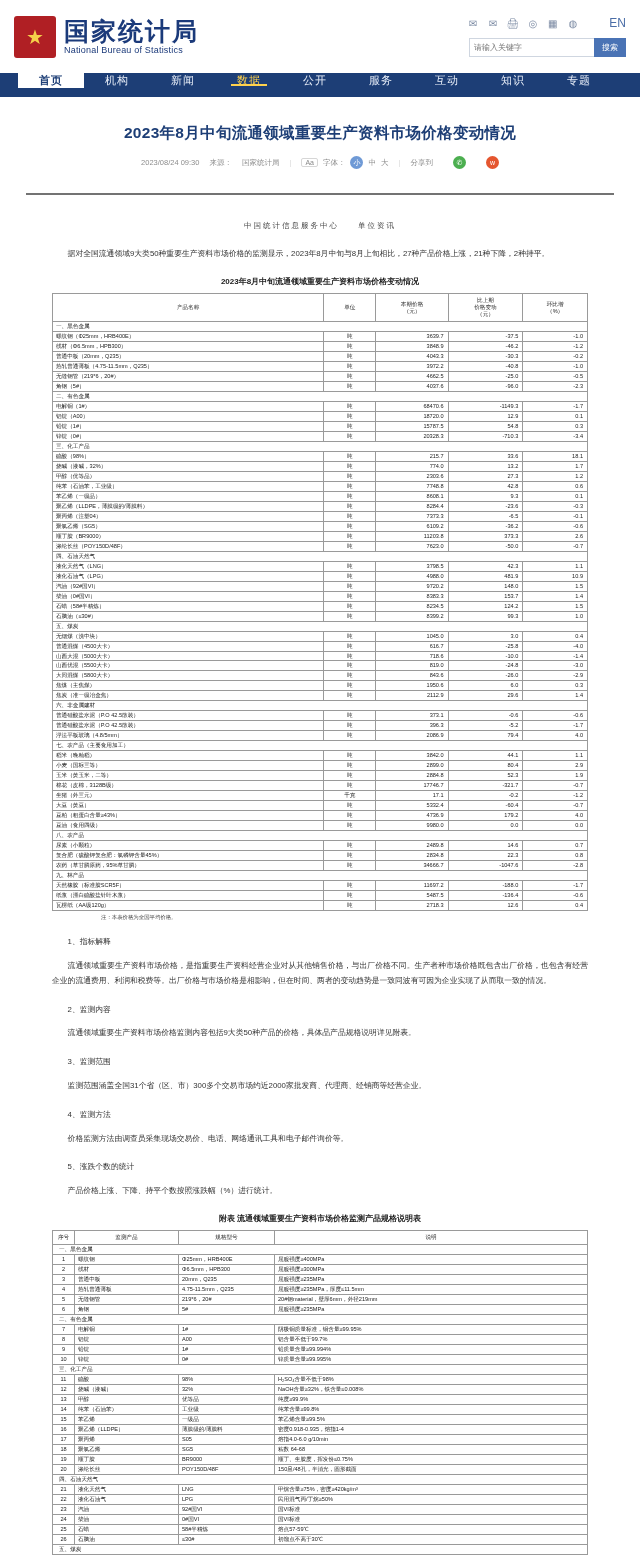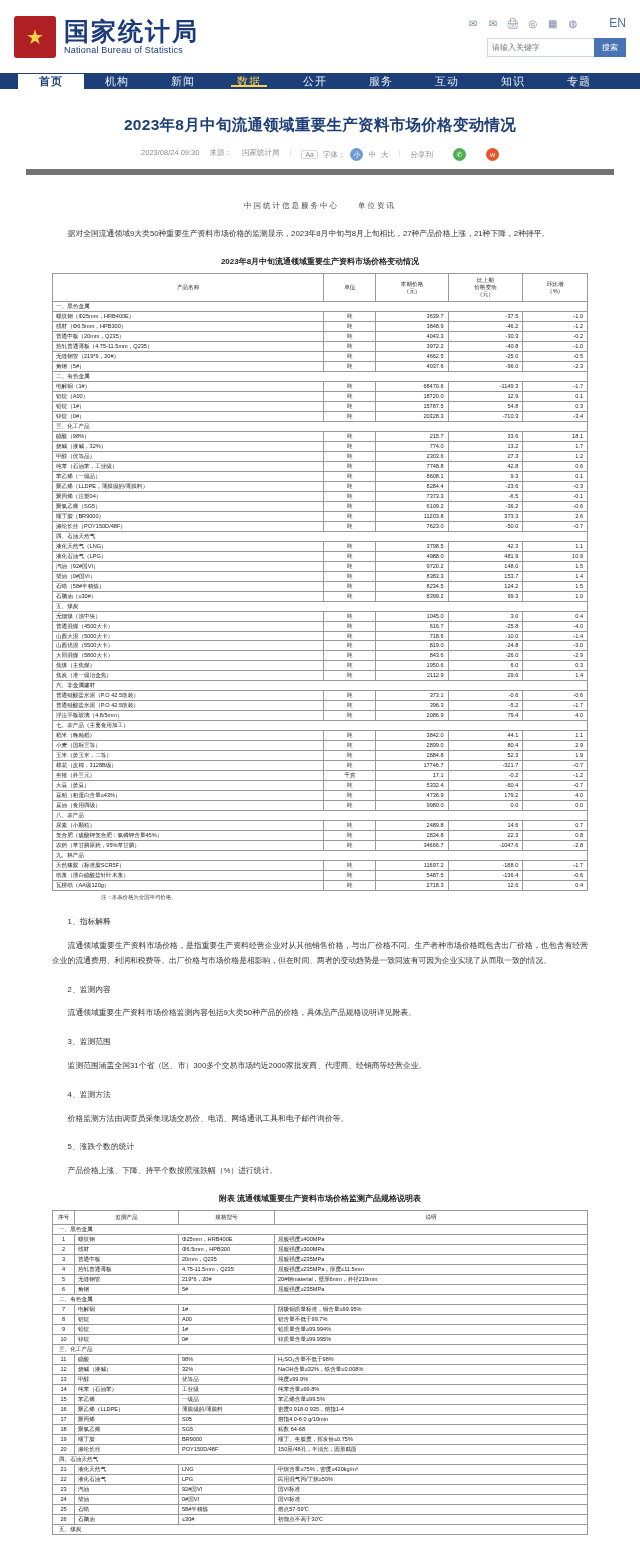--- a/index.html
+++ b/index.html
@@ -42,32 +42,32 @@
   }
   .header-right { display:flex; flex-direction:column; align-items:flex-end; gap:8px; }
   .icon-row { display:flex; align-items:center; gap:7px; color:#6b7c99; font-size:10px; }
   .icon-row .ic {
     width:13px; height:13px; display:inline-flex; align-items:center; justify-content:center;
     color:#7b8aa3;
   }
   .icon-row .en-link { font-size:12px; color:#4a6da7;margin-left:23px; }
   .search-wrap { display:flex; align-items:stretch; }
   .search-input {
-    width:107px; height:19px; border:1px solid #cfd6e0; border-right:none;
+    width:125px; height:19px; border:1px solid #cfd6e0; border-right:none;
     font-size:8px; color:#aaa; padding:0 4px; background:#fff;
     outline:none;
   }
   .search-btn {
     width:32px; height:19px; background:#4a73b5; color:#fff; border:none;
     font-size:8px; cursor:pointer;
   }
 
   
   .nav {
-    height:16px; background:#1d3e76; display:flex; align-items:center;
+    height:24px; background:#1d3e76; display:flex; align-items:flex-start;
     padding-left:18px;
   }
   .nav-item {
     min-width:66px; padding:0 14px;
     display:flex; align-items:center; justify-content:center;
     color:#e8eef8; font-size:11px; letter-spacing:1px;
     position:relative;
   }
   .nav-item.home { background:#ffffff; color:#1d3e76; font-weight:bold; }
   .nav-item.active { color:#ffd24d; }
@@ -83,24 +83,24 @@
   .doc-title {
     text-align:center;
     font-size:15.5px;
     font-weight:bold;
     color:#1d3e76;
     letter-spacing:0.3px;
     padding:6px 40px 0 40px;
     line-height:1.5;
   }
   .meta-row {
-    display:flex; justify-content:center;
+    display:flex; align-items:center; justify-content:center;
     gap:10px; margin-top:12px; color:#8d8d8d; font-size:7.5px;
-    padding-bottom:8px;
-    border-bottom:6px solid #737373;
+    padding-bottom:24px;
+    border-bottom:2px solid #737373;
     margin-left:26px; margin-right:26px;
   }
   .meta-sep { color:#d8d8d8; }
   .fs-group { display:flex; align-items:center; gap:5px; }
   .fs-badge {
     border:1px solid #d6d6d6; border-radius:2px; padding:0 3px; font-size:7px; color:#888;
   }
   .fs-circle {
     width:13px; height:13px; border-radius:50%; background:#6f9ad6; color:#fff;
     display:inline-flex; align-items:center; justify-content:center; font-size:7px;

